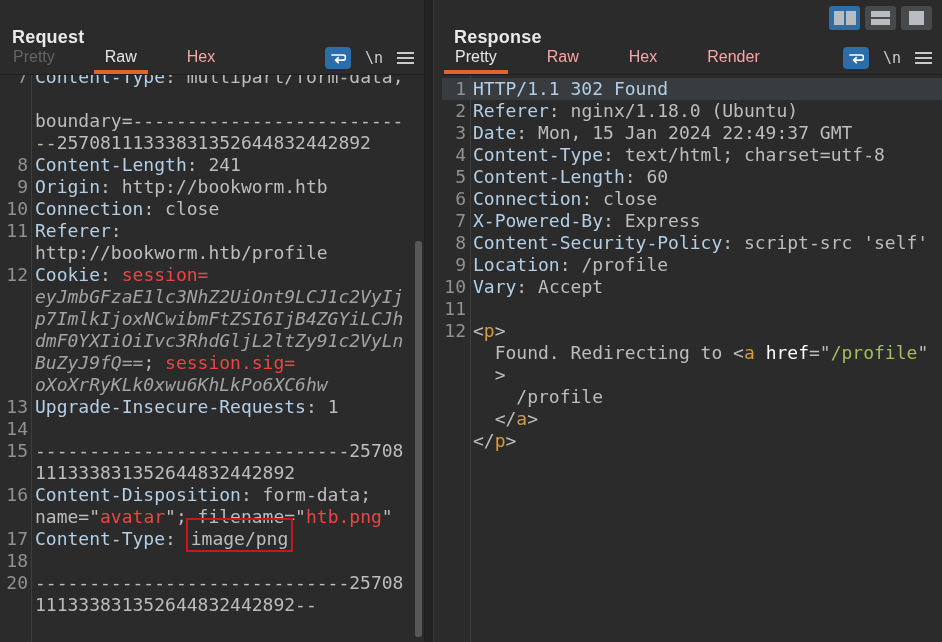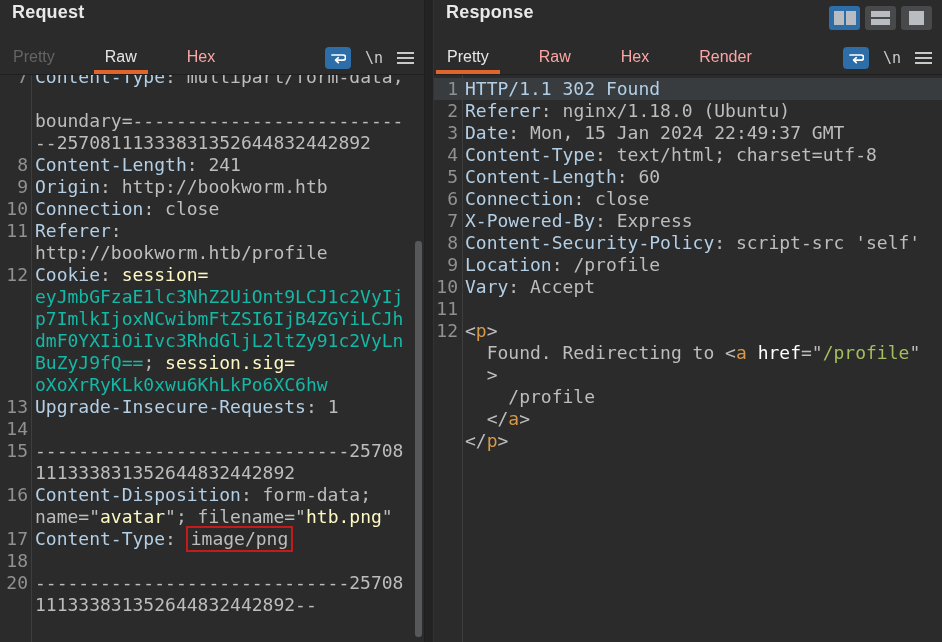--- a/index.html
+++ b/index.html
@@ -1,24 +1,24 @@
 <!DOCTYPE html>
 <html><head>
 <meta charset="utf-8">
 <style>
   html,body{margin:0;padding:0;background:#2b2b2b;}
   body{width:942px;height:642px;overflow:hidden;font-family:"Liberation Sans",sans-serif;}
   .app{display:flex;width:942px;height:642px;}
   .panel{position:relative;background:#2b2b2b;overflow:hidden;}
   .panel.left{width:424px;flex:0 0 424px;}
-  .panel.right{flex:1 1 auto;}
+  .panel.right{flex:1 1 auto;margin-left:8px;}
   .divider{flex:0 0 8px;background:#232323;border-left:1px solid #1e1e1e;border-right:1px solid #333;}
   
   .panel-header{position:relative;height:74px;background:#2b2b2b;border-bottom:1px solid #1f1f1f;}
-  .panel-title{position:absolute;top:2px;left:12px;font-size:18px;font-weight:bold;color:#e9e9e9;letter-spacing:.2px;}
+  .panel-title{position:absolute;top:27px;left:12px;font-size:18px;font-weight:bold;color:#e9e9e9;letter-spacing:.2px;}
   .tab-bar{position:absolute;left:2px;bottom:0;height:32px;display:flex;align-items:stretch;gap:28px;}
   .tab{padding:0 11px;font-size:16px;line-height:30px;color:#fca5a5;cursor:pointer;}
   .tab.active{color:#e6e6e6;box-shadow:inset 0 -4px 0 #e0652c;}
   .tab.disabled{color:#646464;}
   .tabbar-icons{position:absolute;right:10px;bottom:5px;display:flex;align-items:center;gap:14px;}
   .wrap-btn{width:26px;height:22px;background:#2e6ea8;border-radius:4px;display:flex;align-items:center;justify-content:center;}
   .nl{font-family:"DejaVu Sans Mono",monospace;font-size:15px;color:#cccccc;}
   .menu{display:flex;flex-direction:column;gap:3px;}
   .menu i{display:block;width:17px;height:2px;background:#c9c9c9;}
   
@@ -40,26 +40,26 @@
   .lnum{flex:0 0 28px;text-align:right;color:#8f9193;}
   .right .lnum{flex:0 0 24px;}
   .ltext{margin-left:7px;white-space:pre;}
   .gutter-line{position:absolute;top:0;bottom:0;width:1px;background:#3e3e3e;}
   .left .gutter-line{left:31px;}
   .right .gutter-line{left:28px;}
   .scroll-thumb{position:absolute;right:2px;top:166px;width:7px;height:396px;background:#56585a;border-radius:3px;}
   
   .tk-hn{color:#b3cfe6;}
   .tk-pl{color:#bdbdbd;}
-  .tk-pv{color:#fef9c3;}
-  .tk-gs{color:#14b8a6;}
+  .tk-pv{color:#ef4444;}
+  .tk-gs{color:#a3a3a3;font-style:italic;}
   .tk-tag{color:#d69a45;}
   .tk-attr{color:#ffffff;}
   .tk-aval{color:#a3bf5d;}
-  .redbox{border:2px solid #c41a1a;padding:0 3px 1px 3px;margin:-2px -1px;}
+  .redbox{border:2px solid #c41a1a;padding:8px 3px 1px 3px;margin:-2px -1px;}
 </style>
 </head>
 <body>
 
 <div class="app">
 
   <section class="panel left">
     <div class="panel-header">
       <div class="panel-title">Request</div>
       <div class="tab-bar">

